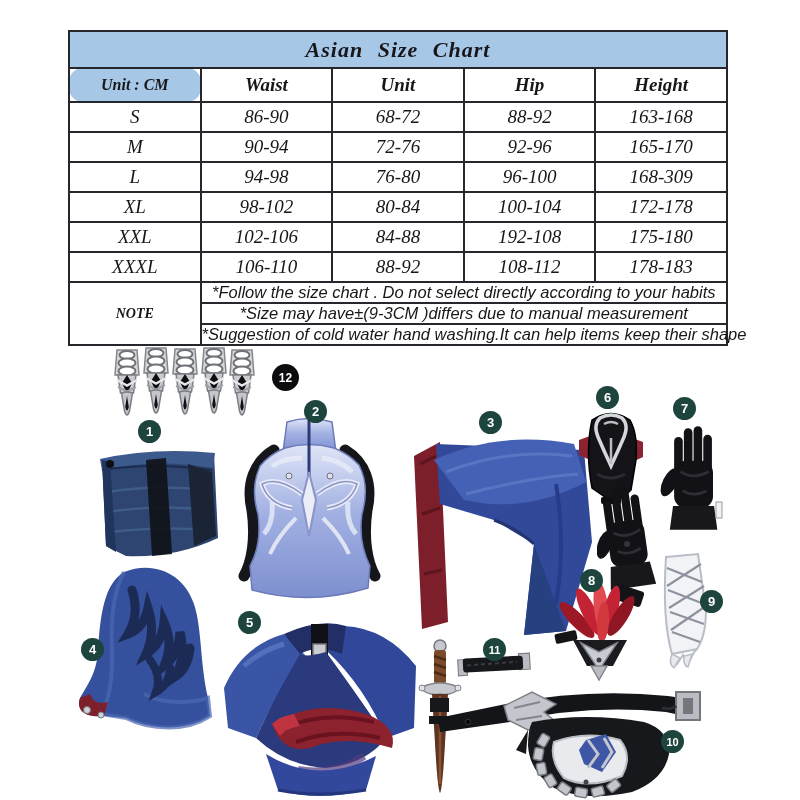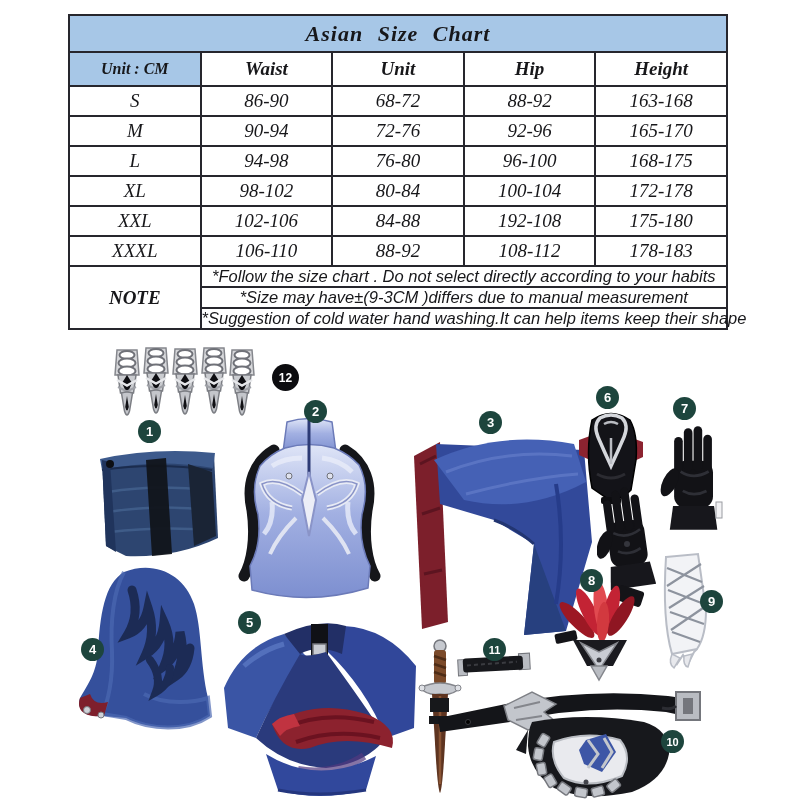--- a/index.html
+++ b/index.html
@@ -1,37 +1,37 @@
 <!DOCTYPE html>
 <html><head>
 <meta charset="utf-8">
 <style>
   html,body{margin:0;padding:0;}
   body{
     width:800px;height:800px;position:relative;background:#ffffff;
     font-family:"Liberation Serif",serif;overflow:hidden;
   }
   
-  .chart-wrap{position:absolute;left:68px;top:14px;}
+  .chart-wrap{position:absolute;left:68px;top:30px;}
   table.size-chart{border-collapse:collapse;table-layout:fixed;width:660px;}
   table.size-chart td{
     border:2px solid #26262d;text-align:center;font-style:italic;color:#17171a;
     padding:0;overflow:visible;
   }
   td.title-cell{
     background:#a7c7e7;color:#fdfdfe;font-size:22px;font-weight:bold;
     height:35px;word-spacing:8px;letter-spacing:1px;
   }
   td.unit-cell{
     background:#a7c7e7;color:#eef4fa;font-size:16px;text-align:left;
-    padding-left:9px;height:32px;font-weight:600;
+    padding-left:9px;height:32px;font-weight:600;border-radius:14px;
   }
   td.head-cell{font-size:19px;font-weight:600;height:32px;}
   td.size-cell,td.data-cell{font-size:19px;height:28px;}
-  td.note-label{font-size:19px;font-weight:bold;text-align:left;padding-left:5px;font-style:italic;}
+  td.note-label{font-size:14px;font-weight:bold;text-align:left;padding-left:5px;font-style:italic;}
   td.note-cell{
     font-family:"Liberation Sans",sans-serif;font-size:16.5px;font-weight:400;
     text-align:left;padding-left:10px;white-space:nowrap;height:17px;
     border-right:none;
   }
   
   #products{position:absolute;left:0;top:340px;width:800px;height:460px;}
   .item{position:absolute;line-height:0;}
   .badge{
     position:absolute;width:23px;height:23px;border-radius:50%;
@@ -69,21 +69,21 @@
       <td class="data-cell">90-94</td>
       <td class="data-cell">72-76</td>
       <td class="data-cell">92-96</td>
       <td class="data-cell">165-170</td>
     </tr>
     <tr>
       <td class="size-cell">L</td>
       <td class="data-cell">94-98</td>
       <td class="data-cell">76-80</td>
       <td class="data-cell">96-100</td>
-      <td class="data-cell">168-175</td>
+      <td class="data-cell">168-309</td>
     </tr>
     <tr>
       <td class="size-cell">XL</td>
       <td class="data-cell">98-102</td>
       <td class="data-cell">80-84</td>
       <td class="data-cell">100-104</td>
       <td class="data-cell">172-178</td>
     </tr>
     <tr>
       <td class="size-cell">XXL</td>

